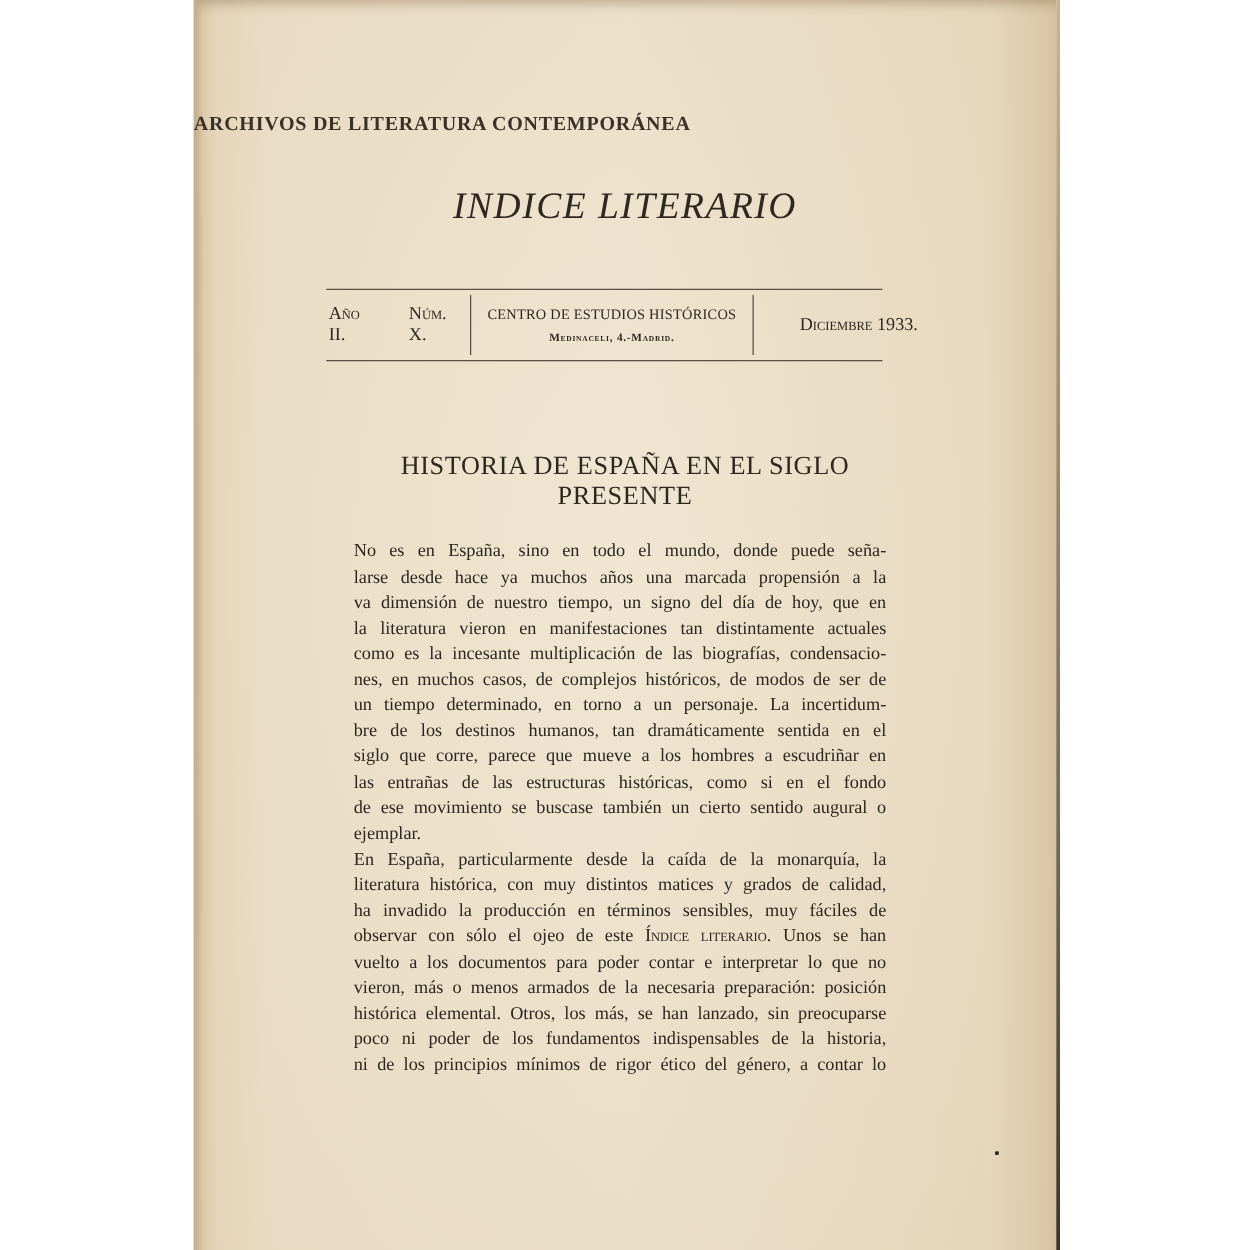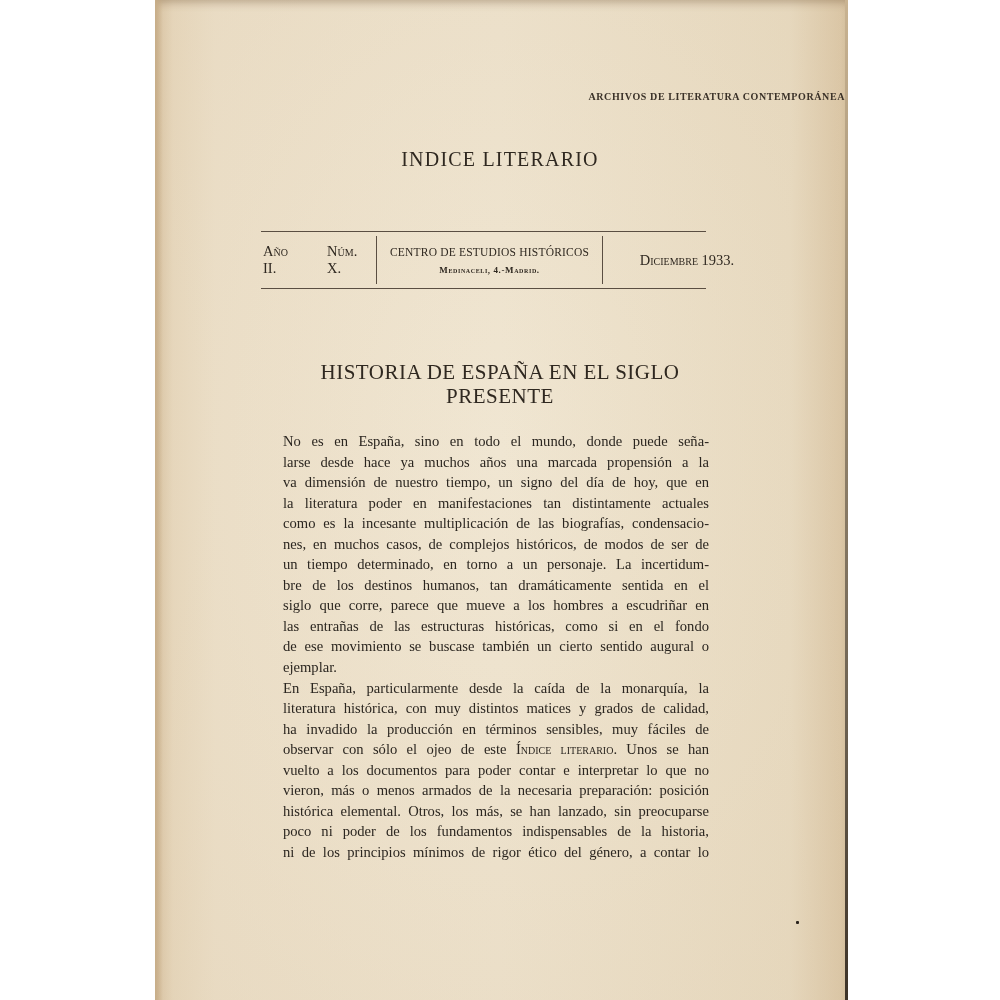--- a/index.html
+++ b/index.html
@@ -33,34 +33,35 @@
     .left-edge {
       position: absolute;
       left: 0; top: 0;
       width: 8px; height: 1000px;
       background: linear-gradient(90deg, #c7ad88, rgba(199,173,136,0));
     }
     .series-title {
       position: absolute;
       top: 91px;
       left: 0; width: 690px;
-      text-align: right;
-      font-size: 10px;
+      text-align: left;
+      font-size: 16px;
       letter-spacing: 0.6px;
       font-weight: 700;
       color: #3a3128;
     }
     .journal-title {
       position: absolute;
       top: 148px;
       left: 0; width: 690px;
       text-align: center;
-      font-size: 20px;
+      font-size: 30px;
       letter-spacing: 1.2px;
       color: #2f2820;
+      font-style: italic;
     }
     .masthead {
       position: absolute;
       top: 231px;
       left: 106px;
       width: 445px;
       height: 56px;
       border-top: 1.3px solid #5a4e42;
       border-bottom: 1.3px solid #5a4e42;
     }
@@ -149,21 +150,21 @@
   <div class="article-title">
     <div>HISTORIA DE ESPAÑA EN EL SIGLO</div>
     <div>PRESENTE</div>
   </div>
 
   <div class="body">
     <p>
       <span class="line">No es en España, sino en todo el mundo, donde puede seña-</span>
       <span class="line">larse desde hace ya muchos años una marcada propensión a la</span>
       <span class="line">va dimensión de nuestro tiempo, un signo del día de hoy, que en</span>
-      <span class="line">la literatura poder en manifestaciones tan distintamente actuales</span>
+      <span class="line">la literatura vieron en manifestaciones tan distintamente actuales</span>
       <span class="line">como es la incesante multiplicación de las biografías, condensacio-</span>
       <span class="line">nes, en muchos casos, de complejos históricos, de modos de ser de</span>
       <span class="line">un tiempo determinado, en torno a un personaje. La incertidum-</span>
       <span class="line">bre de los destinos humanos, tan dramáticamente sentida en el</span>
       <span class="line">siglo que corre, parece que mueve a los hombres a escudriñar en</span>
       <span class="line">las entrañas de las estructuras históricas, como si en el fondo</span>
       <span class="line">de ese movimiento se buscase también un cierto sentido augural o</span>
       <span class="line last">ejemplar.</span>
     </p>
     <p>

